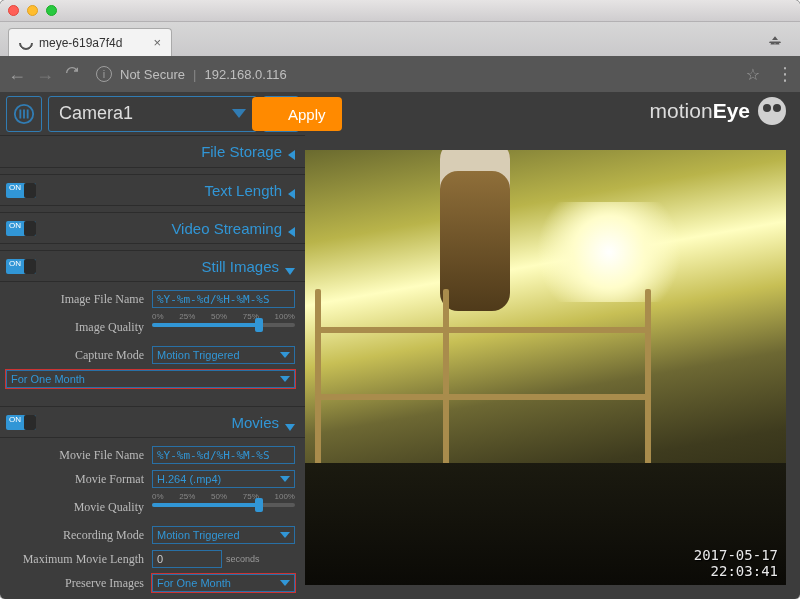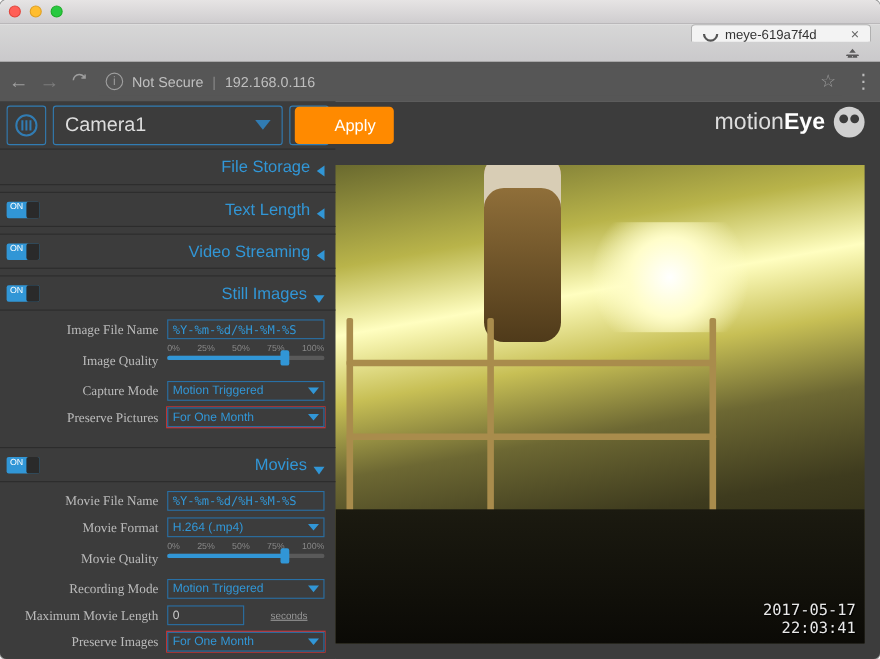--- a/index.html
+++ b/index.html
@@ -7,21 +7,21 @@
 
   
   .mac-titlebar { height: 22px; background: linear-gradient(#e6e4e4,#cfcdcf); border-bottom: 1px solid #b3b1b3; display: flex; align-items: center; padding: 0 8px; border-radius: 6px 6px 0 0; }
   .mac-dots { display: flex; gap: 8px; }
   .mac-dot { width: 11px; height: 11px; border-radius: 50%; }
   .mac-dot.red { background: #ff5f57; border: .5px solid #e1463d; }
   .mac-dot.yellow { background: #ffbd2e; border: .5px solid #dfa023; }
   .mac-dot.green { background: #28c940; border: .5px solid #1dad28; }
 
   
-  .tab-strip { height: 34px; background: linear-gradient(#d7d7d7,#cac9cb); display: flex; align-items: flex-end; padding: 0 8px; flex-direction: column; }
+  .tab-strip { height: 34px; background: linear-gradient(#d7d7d7,#cac9cb); display: flex; align-items: flex-end; padding: 0 8px; }
   .tab { display: flex; align-items: center; gap: 6px; height: 28px; background: #f3f3f3; border: 1px solid #aaa; border-bottom: none; border-radius: 4px 4px 0 0; padding: 0 10px; min-width: 164px; font-size: 12px; color: #333; }
   .tab .favicon { width: 14px; height: 14px; border-radius: 50%; border: 2px solid #555; border-top-color: transparent; border-left-color: transparent; transform: rotate(45deg); }
   .tab .close-x { margin-left: auto; color: #666; font-size: 13px; }
   .incognito { margin-left: auto; display: flex; align-items: center; gap: 6px; padding: 4px 8px; }
   .incognito svg { width: 18px; height: 18px; fill: #5a595a; }
 
   
   .omni { height: 36px; background: #565656; display: flex; align-items: center; padding: 0 8px; gap: 10px; color: #bdbdbd; }
   .nav-arrow { font-size: 18px; color: #9e9e9e; }
   .nav-arrow.disabled { color: #7b7b7b; }
@@ -61,21 +61,21 @@
 
   
   .form { padding: 4px 10px 8px 6px; }
   .row { display: flex; align-items: center; height: 22px; margin: 2px 0; }
   .row label { width: 146px; text-align: right; padding-right: 8px; font-size: 12px; color: #bbb; font-family: Liberation Serif, serif; }
   .ctrl { flex: 1; }
   .txt-input { width: 100%; height: 18px; background: #3c3c3c; border: 1px solid #2870a6; color: #3196d6; font-size: 11px; padding: 0 4px; outline: none; font-family: monospace; }
   .select { width: 100%; height: 18px; border: 1px solid #2870a6; display: flex; align-items: center; padding: 0 4px; font-size: 11px; color: #3196d6; cursor: pointer; position: relative; }
   .select .chev { margin-left: auto; border-left:5px solid transparent; border-right:5px solid transparent; border-top:6px solid #3196d6; }
   .select.highlight { box-shadow: 0 0 0 1px #c33; }
-  .suffix { font-size: 9px; color: #999; margin-left: 20px; text-decoration: underline; }
+  .suffix { font-size: 9px; color: #999; margin-left: 0; }
   .num-input { width: 70px; height: 18px; background:#3c3c3c; border:1px solid #2870a6; color:#ccc; font-size:11px; padding:0 4px; outline:none; }
   .inline-ctrl { display:flex; align-items:center; gap:4px; flex:1; }
 
   
   .slider-wrap { flex: 1; position: relative; height: 30px; }
   .ticks { display:flex; justify-content:space-between; font-size:8px; color:#888; }
   .track { position: relative; height: 4px; background: #595959; margin-top: 2px; border-radius: 2px; }
   .fill { position:absolute; left:0; top:0; height:100%; background:#3196d6; border-radius:2px; }
   .thumb { position:absolute; top:-5px; width:8px; height:14px; background:#3196d6; border-radius:2px; transform: translateX(-50%); }
 
@@ -227,21 +227,20 @@
         <div class="row">
           <label>Capture Mode</label>
           <div class="ctrl">
               <div class="select">
                 <span>Motion Triggered</span>
                 <span class="chev"></span>
               </div>
             </div>
         </div>
         <div class="row">
-          <label>Preserve Pictures</label>
           <div class="ctrl">
               <div class="select highlight">
                 <span>For One Month</span>
                 <span class="chev"></span>
               </div>
             </div>
         </div>
       </div>
 
       <div class="section-header">
@@ -306,21 +305,21 @@
                 <span>For One Month</span>
                 <span class="chev"></span>
               </div>
             </div>
         </div>
       </div>
 
     </div>
   </div>
 
-  <div class="apply-btn" style="position:absolute; left:232px; top:5px;padding-left:36px;">
+  <div class="apply-btn" style="position:absolute; left:216px; top:5px;padding-left:36px;">
     <span>Apply</span>
   </div>
 
   <div class="brand">
     <span><span>motion</span><b>Eye</b></span>
     <span class="owl"></span>
   </div>
 
   <div class="video" style="margin-top:44px;align-items:flex-end;">
     <div class="video-frame">

